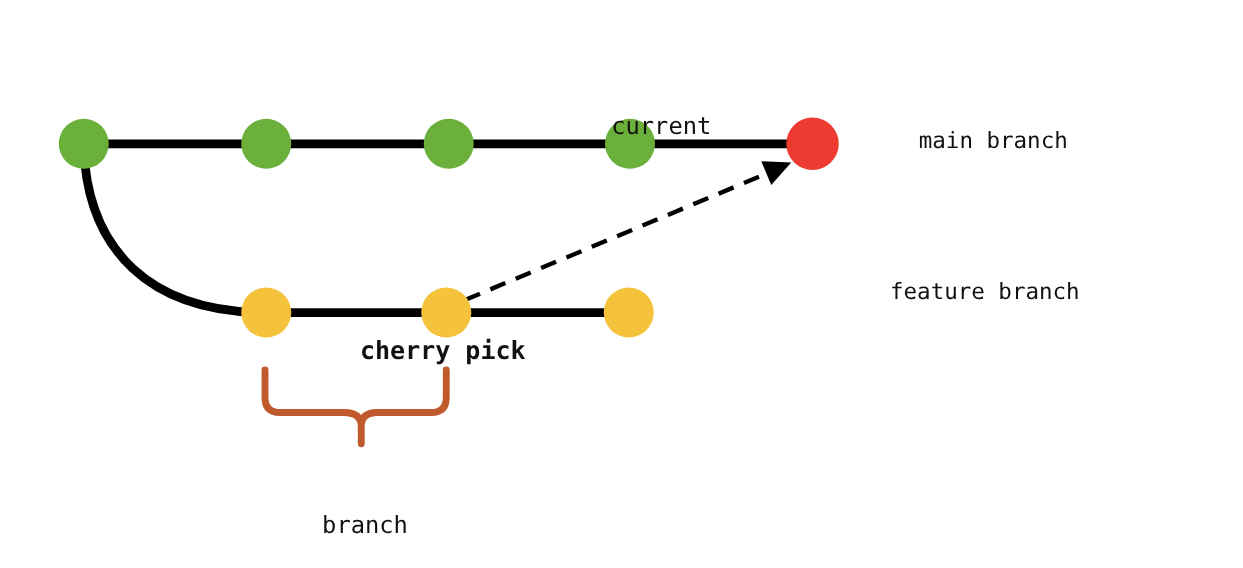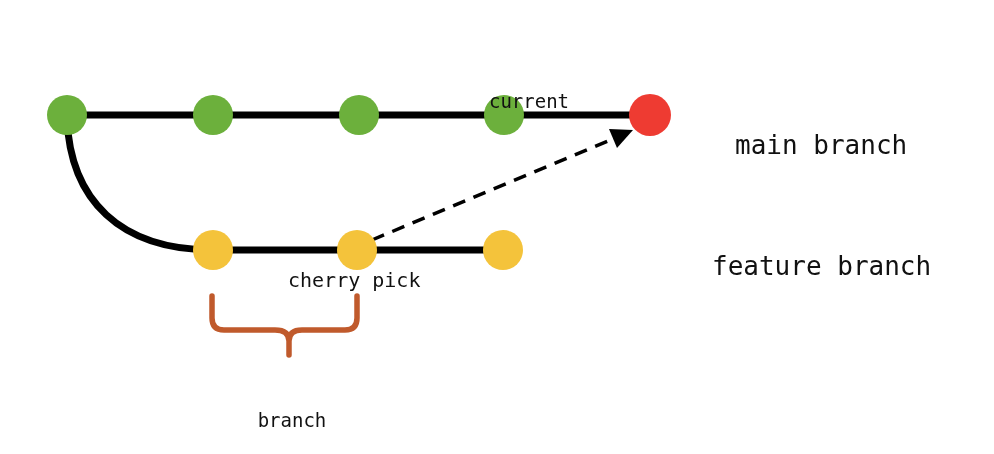--- a/index.html
+++ b/index.html
@@ -27,32 +27,32 @@
     height: 454px;
   }
   .lbl {
     position: absolute;
     white-space: pre;
     color: #111111;
     font-family: "DejaVu Sans Mono", monospace;
     line-height: 1.15;
   }
   .lbl-branch {
-    font-size: 26px;
+    font-size: 18px;
     letter-spacing: 0px;
-    margin-top: 28px;
   }
   .lbl-head {
     font-size: 19px;
     text-align: center;
     letter-spacing: 0px;
   }
   .lbl-cherry {
     font-size: 20px;
     letter-spacing: 0px;
+    font-weight: bold;
   }
   .lbl-changes {
     font-size: 19px;
     text-align: center;
     letter-spacing: 0px;
   }
 </style>
 </head>
 <body>
 

